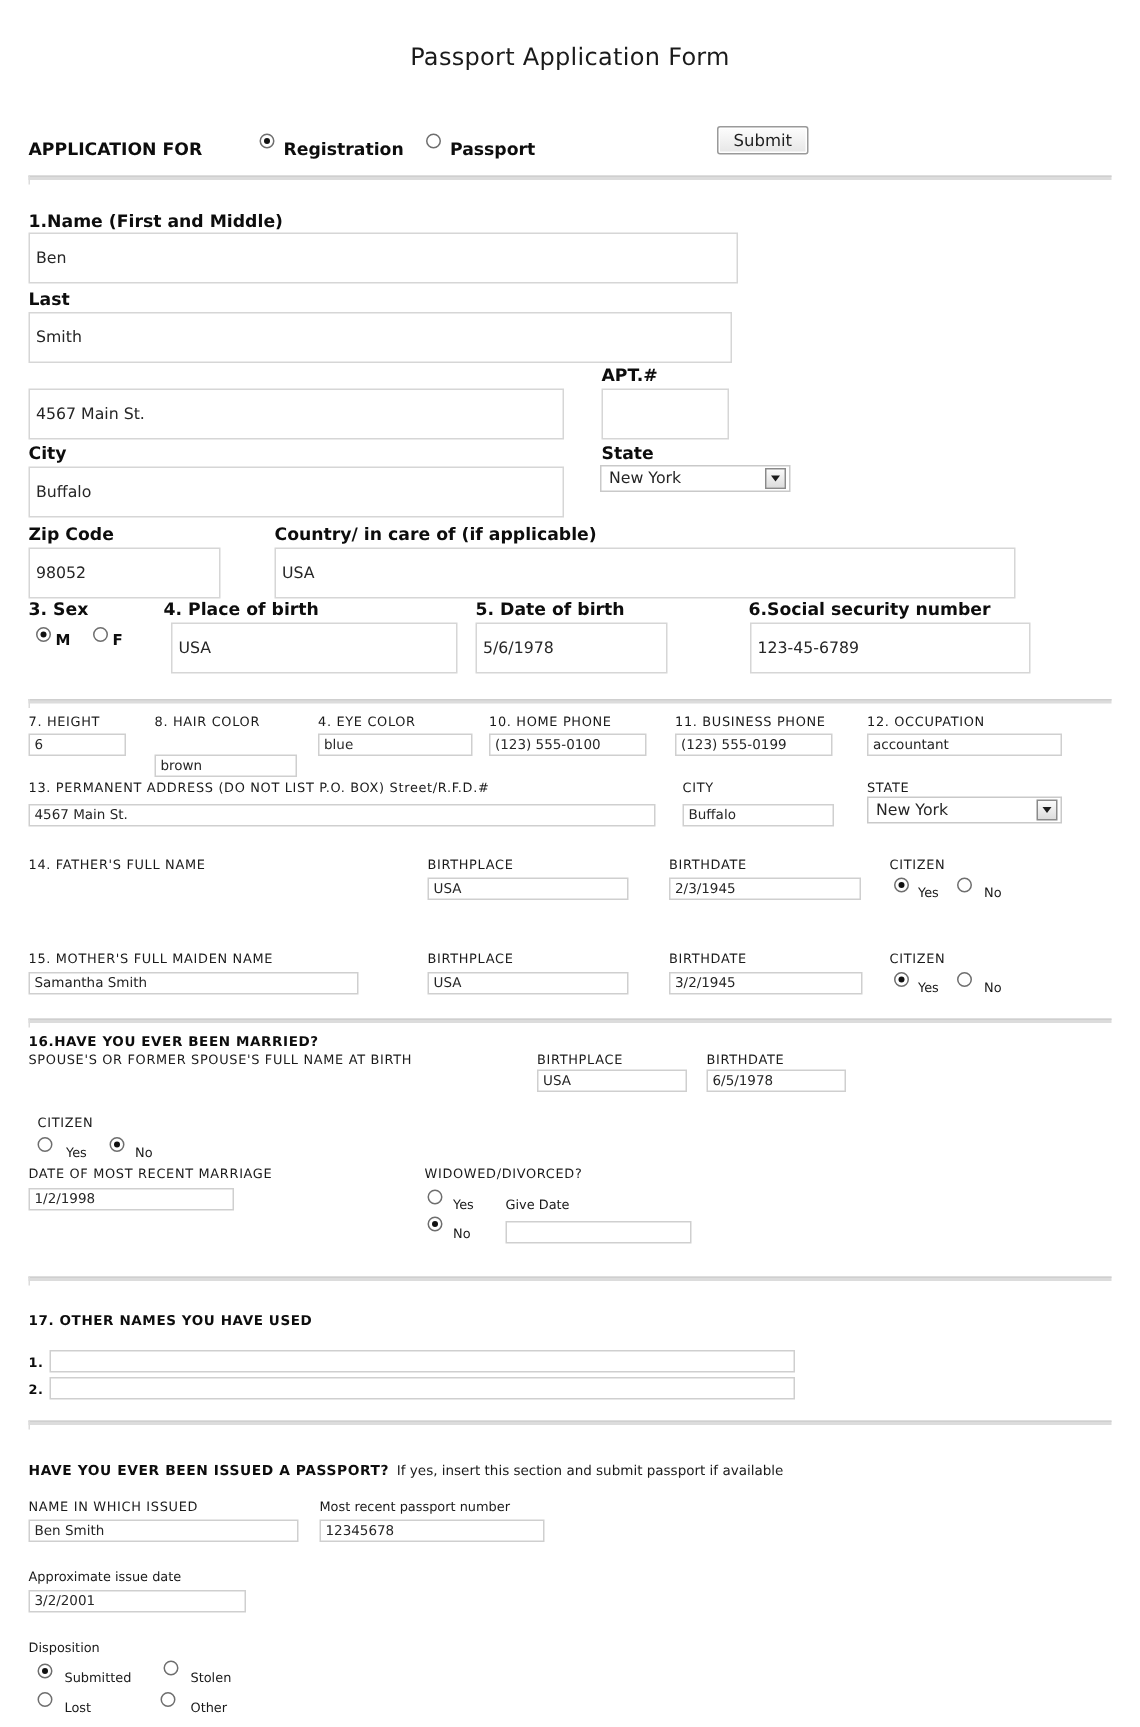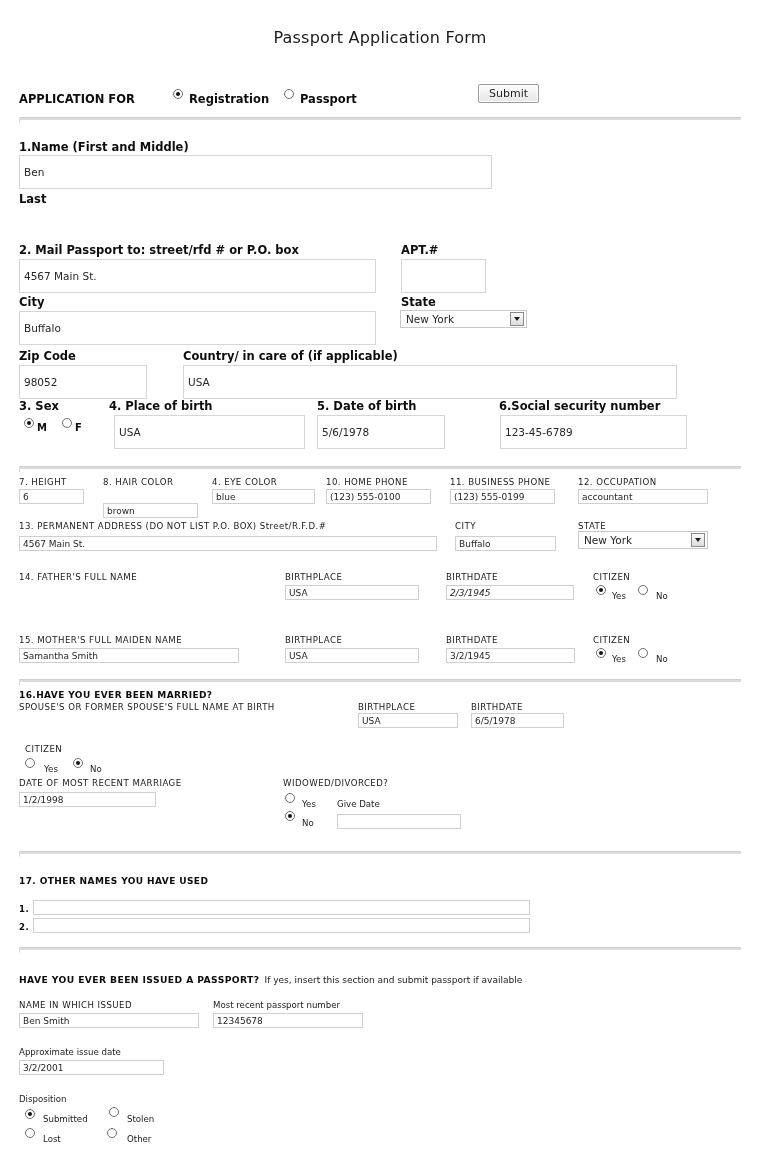--- a/index.html
+++ b/index.html
@@ -181,22 +181,22 @@
   <div class="abs lbl-bold" style="left:300px; top:92px;">Passport</div>
 
   <div class="btn" style="left:478px; top:84px; width:61px; height:19px;">Submit</div>
 
   <div class="divider" style="left:19px; top:117px; width:722px;"></div>
 
   <div class="abs lbl-bold" style="left:19px; top:140px;">1.Name (First and Middle)</div>
   <input class="fld" style="left: 19px; top: 155px; width: 473px;" value="Ben">
 
   <div class="abs lbl-bold" style="left:19px; top:192px;">Last</div>
-
-  <div class="abs lbl-bold" style="left:19px; top:243px;">2. Mail Passport to: street/rfd # or P.O. box</div>
+  <input class="fld" style="left: 19px; top: 208px; width: 469px;" value="Smith">
+
   <div class="abs lbl-bold" style="left:401px; top:243px;">APT.#</div>
   <input class="fld" style="left: 19px; top: 259px; width: 357px;" value="4567 Main St.">
   <input class="fld" style="left: 401px; top: 259px; width: 85px;" value="">
 
   <div class="abs lbl-bold" style="left:19px; top:295px;">City</div>
   <div class="abs lbl-bold" style="left:401px; top:295px;">State</div>
   <input class="fld" style="left: 19px; top: 311px; width: 357px;" value="Buffalo">
   <div class="sel" style="left:400px; top:310px; width:127px;">
     <span class="sel-val">New York</span>
     <span class="sel-arrow">
@@ -255,21 +255,21 @@
         <i></i>
       </span>
   </div>
 
   <div class="abs lbl-caps" style="left:19px; top:572px;">14. FATHER'S FULL NAME</div>
   <div class="abs lbl-caps" style="left:285px; top:572px;">BIRTHPLACE</div>
   <div class="abs lbl-caps" style="left:446px; top:572px;">BIRTHDATE</div>
   <div class="abs lbl-caps" style="left:593px; top:572px;">CITIZEN</div>
 
   <input class="fld sm" style="left: 285px; top: 585px; width: 134px;" value="USA">
-  <input class="fld sm" style="left: 446px; top: 585px; width: 128px; font-style: italic;" value="2/3/1945">
+  <input class="fld sm" style="left: 446px; top: 585px; width: 128px;" value="2/3/1945">
 
   <span class="radio on" style="left:596px; top:585px;"></span>
   <div class="abs lbl-small" style="left:612px; top:591px;">Yes</div>
   <span class="radio" style="left:638px; top:585px;"></span>
   <div class="abs lbl-small" style="left:656px; top:591px;">No</div>
 
   <div class="abs lbl-caps" style="left:19px; top:635px;">15. MOTHER'S FULL MAIDEN NAME</div>
   <div class="abs lbl-caps" style="left:285px; top:635px;">BIRTHPLACE</div>
   <div class="abs lbl-caps" style="left:446px; top:635px;">BIRTHDATE</div>
   <div class="abs lbl-caps" style="left:593px; top:635px;">CITIZEN</div>

